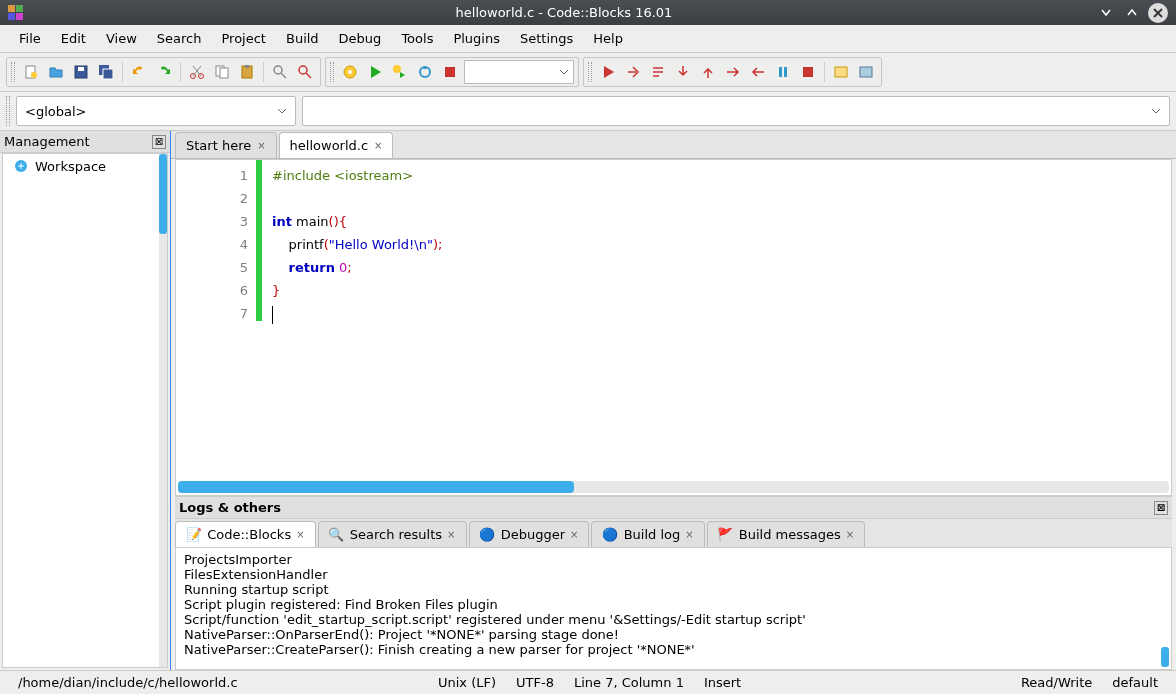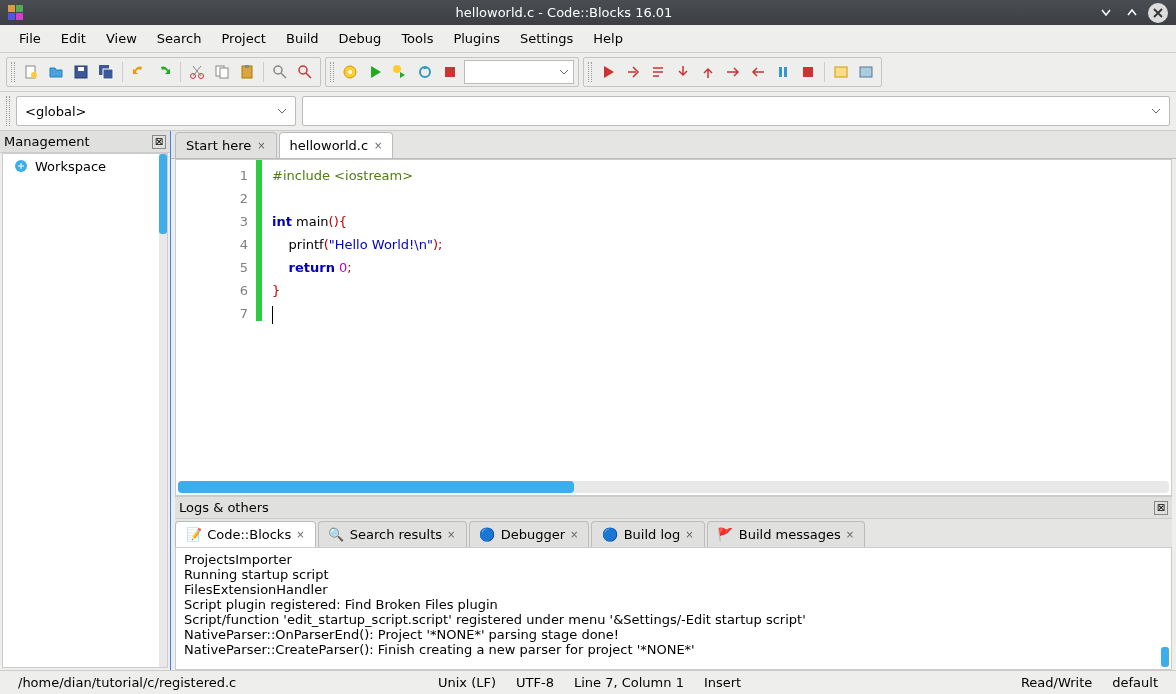--- a/index.html
+++ b/index.html
@@ -70,21 +70,21 @@
 .kw-blue { color:#0000c0; font-weight:bold; }
 .str { color:#0000c0; }
 .num { color:#c000c0; }
 .punct-red { color:#c00000; }
 .cursor { display:inline-block; width:1px; height:18px; background:#000; vertical-align:middle; }
 .hscroll { height:12px; background:#e8e8e8; position:relative; margin:2px; border-radius:4px; }
 .hthumb { position:absolute; left:0; top:0; height:12px; width:40%; background:#3daee9; border-radius:4px; }
 
 
 .logs { height:174px; border-top:1px solid #ccc; display:flex; flex-direction:column; margin:0 4px 0 4px; }
-.logs .panel-title { background:#e0e0de; }
+.logs .panel-title { background:#e0e0de;font-weight:bold; }
 .log-tabs { display:flex; background:#e5e5e3; padding-top:2px; }
 .log-tab { padding:5px 10px; border:1px solid #bbb; border-bottom:none; background:#e0e0de; display:flex; align-items:center; gap:5px; cursor:pointer; font-size:13px; border-radius:4px 4px 0 0; margin-right:2px; }
 .log-tab.active { background:#fff; }
 .log-tab .x { font-size:10px; color:#666; }
 .log-body { flex:1; background:#fff; border:1px solid #ccc; padding:4px 8px; font-size:12px; overflow:hidden; position:relative; }
 .log-body div { line-height:15px; }
 .log-body .vthumb { position:absolute; right:2px; bottom:2px; width:8px; height:20px; background:#3daee9; border-radius:3px; }
 
 
 .statusbar { height:24px; background:#eeeeec; border-top:1px solid #ccc; display:flex; align-items:center; padding:0 8px; font-size:13px; }
@@ -414,34 +414,34 @@
             <span class="x">×</span>
           </div>
         <div class="log-tab">
             <span>🚩</span>
             <span>Build messages</span>
             <span class="x">×</span>
           </div>
       </div>
       <div class="log-body" id="logbody">
         <div>ProjectsImporter</div>
+          <div>FilesExtensionHandler</div>
           <div>Running startup script</div>
-          <div>FilesExtensionHandler</div>
           <div>Script plugin registered: Find Broken Files plugin</div>
           <div>Script/function 'edit_startup_script.script' registered under menu '&amp;Settings/-Edit startup script'</div>
           <div>NativeParser::OnParserEnd(): Project '*NONE*' parsing stage done!</div>
           <div>NativeParser::CreateParser(): Finish creating a new parser for project '*NONE*'</div>
           <div class="vthumb"></div>
       </div>
     </div>
   </div>
 </div>
 
 <div class="statusbar">
-  <div class="cell path">/home/dian/tutorial/c/registered.c</div>
+  <div class="cell path">/home/dian/include/c/helloworld.c</div>
   <div class="cell">Unix (LF)</div>
   <div class="cell">UTF-8</div>
   <div class="cell">Line 7, Column 1</div>
   <div class="cell">Insert</div>
   <div class="spacer"></div>
   <div class="cell">Read/Write</div>
   <div class="cell">default</div>
 </div>
 
 </body></html>

